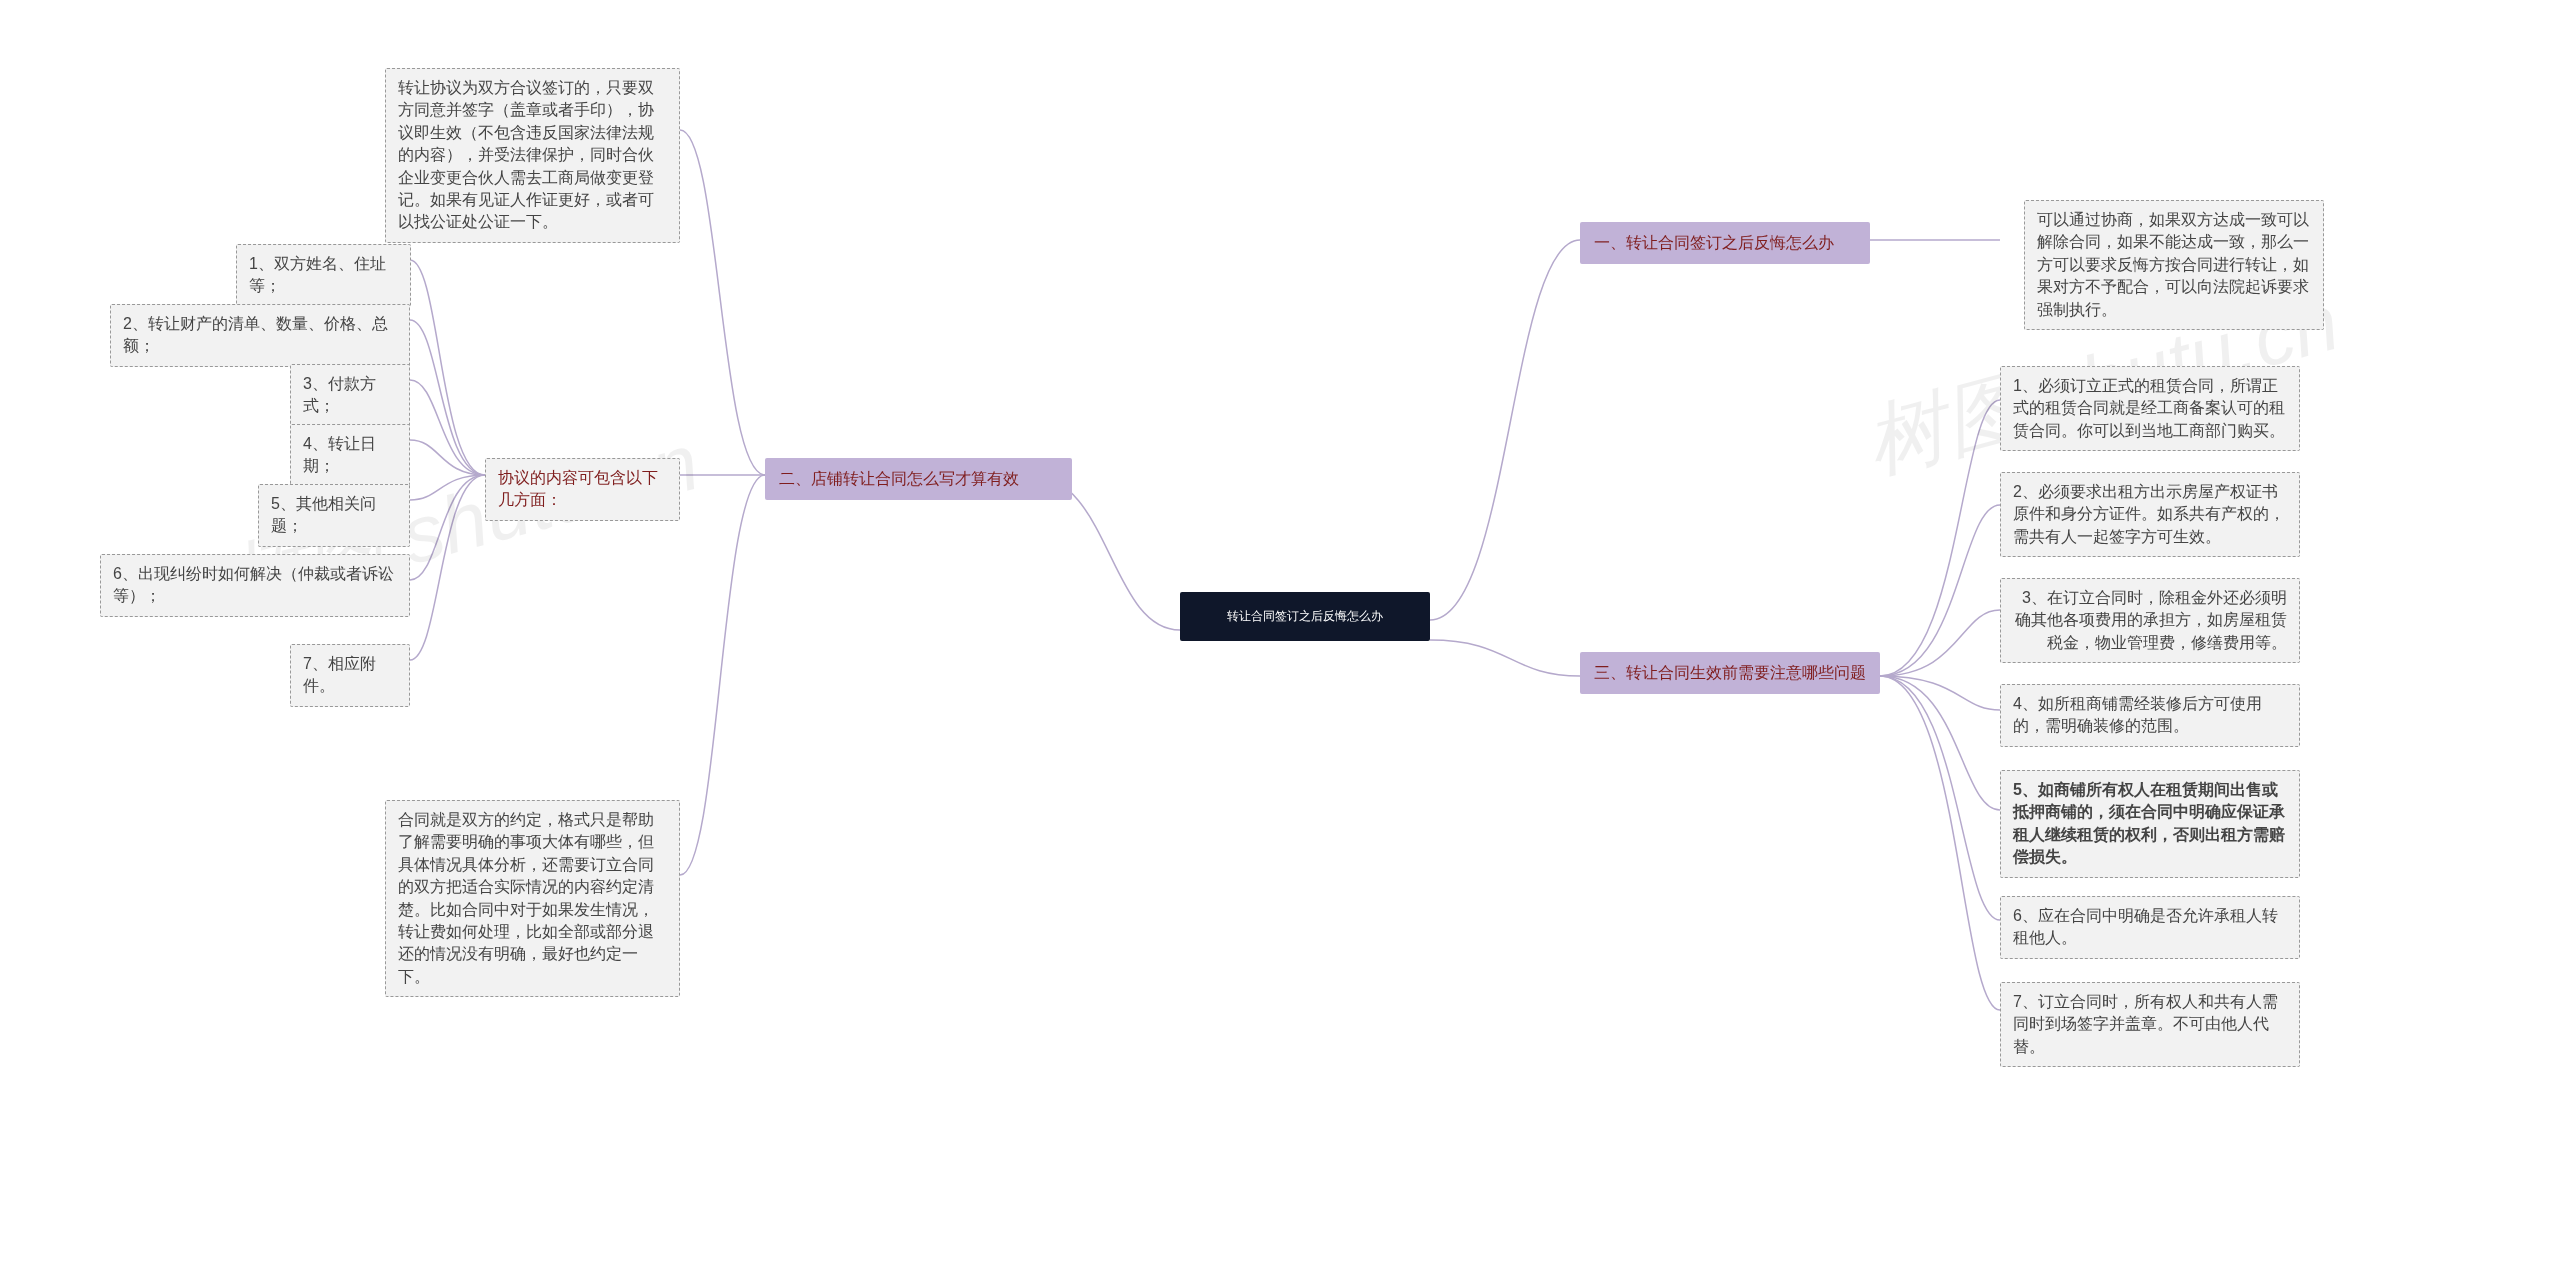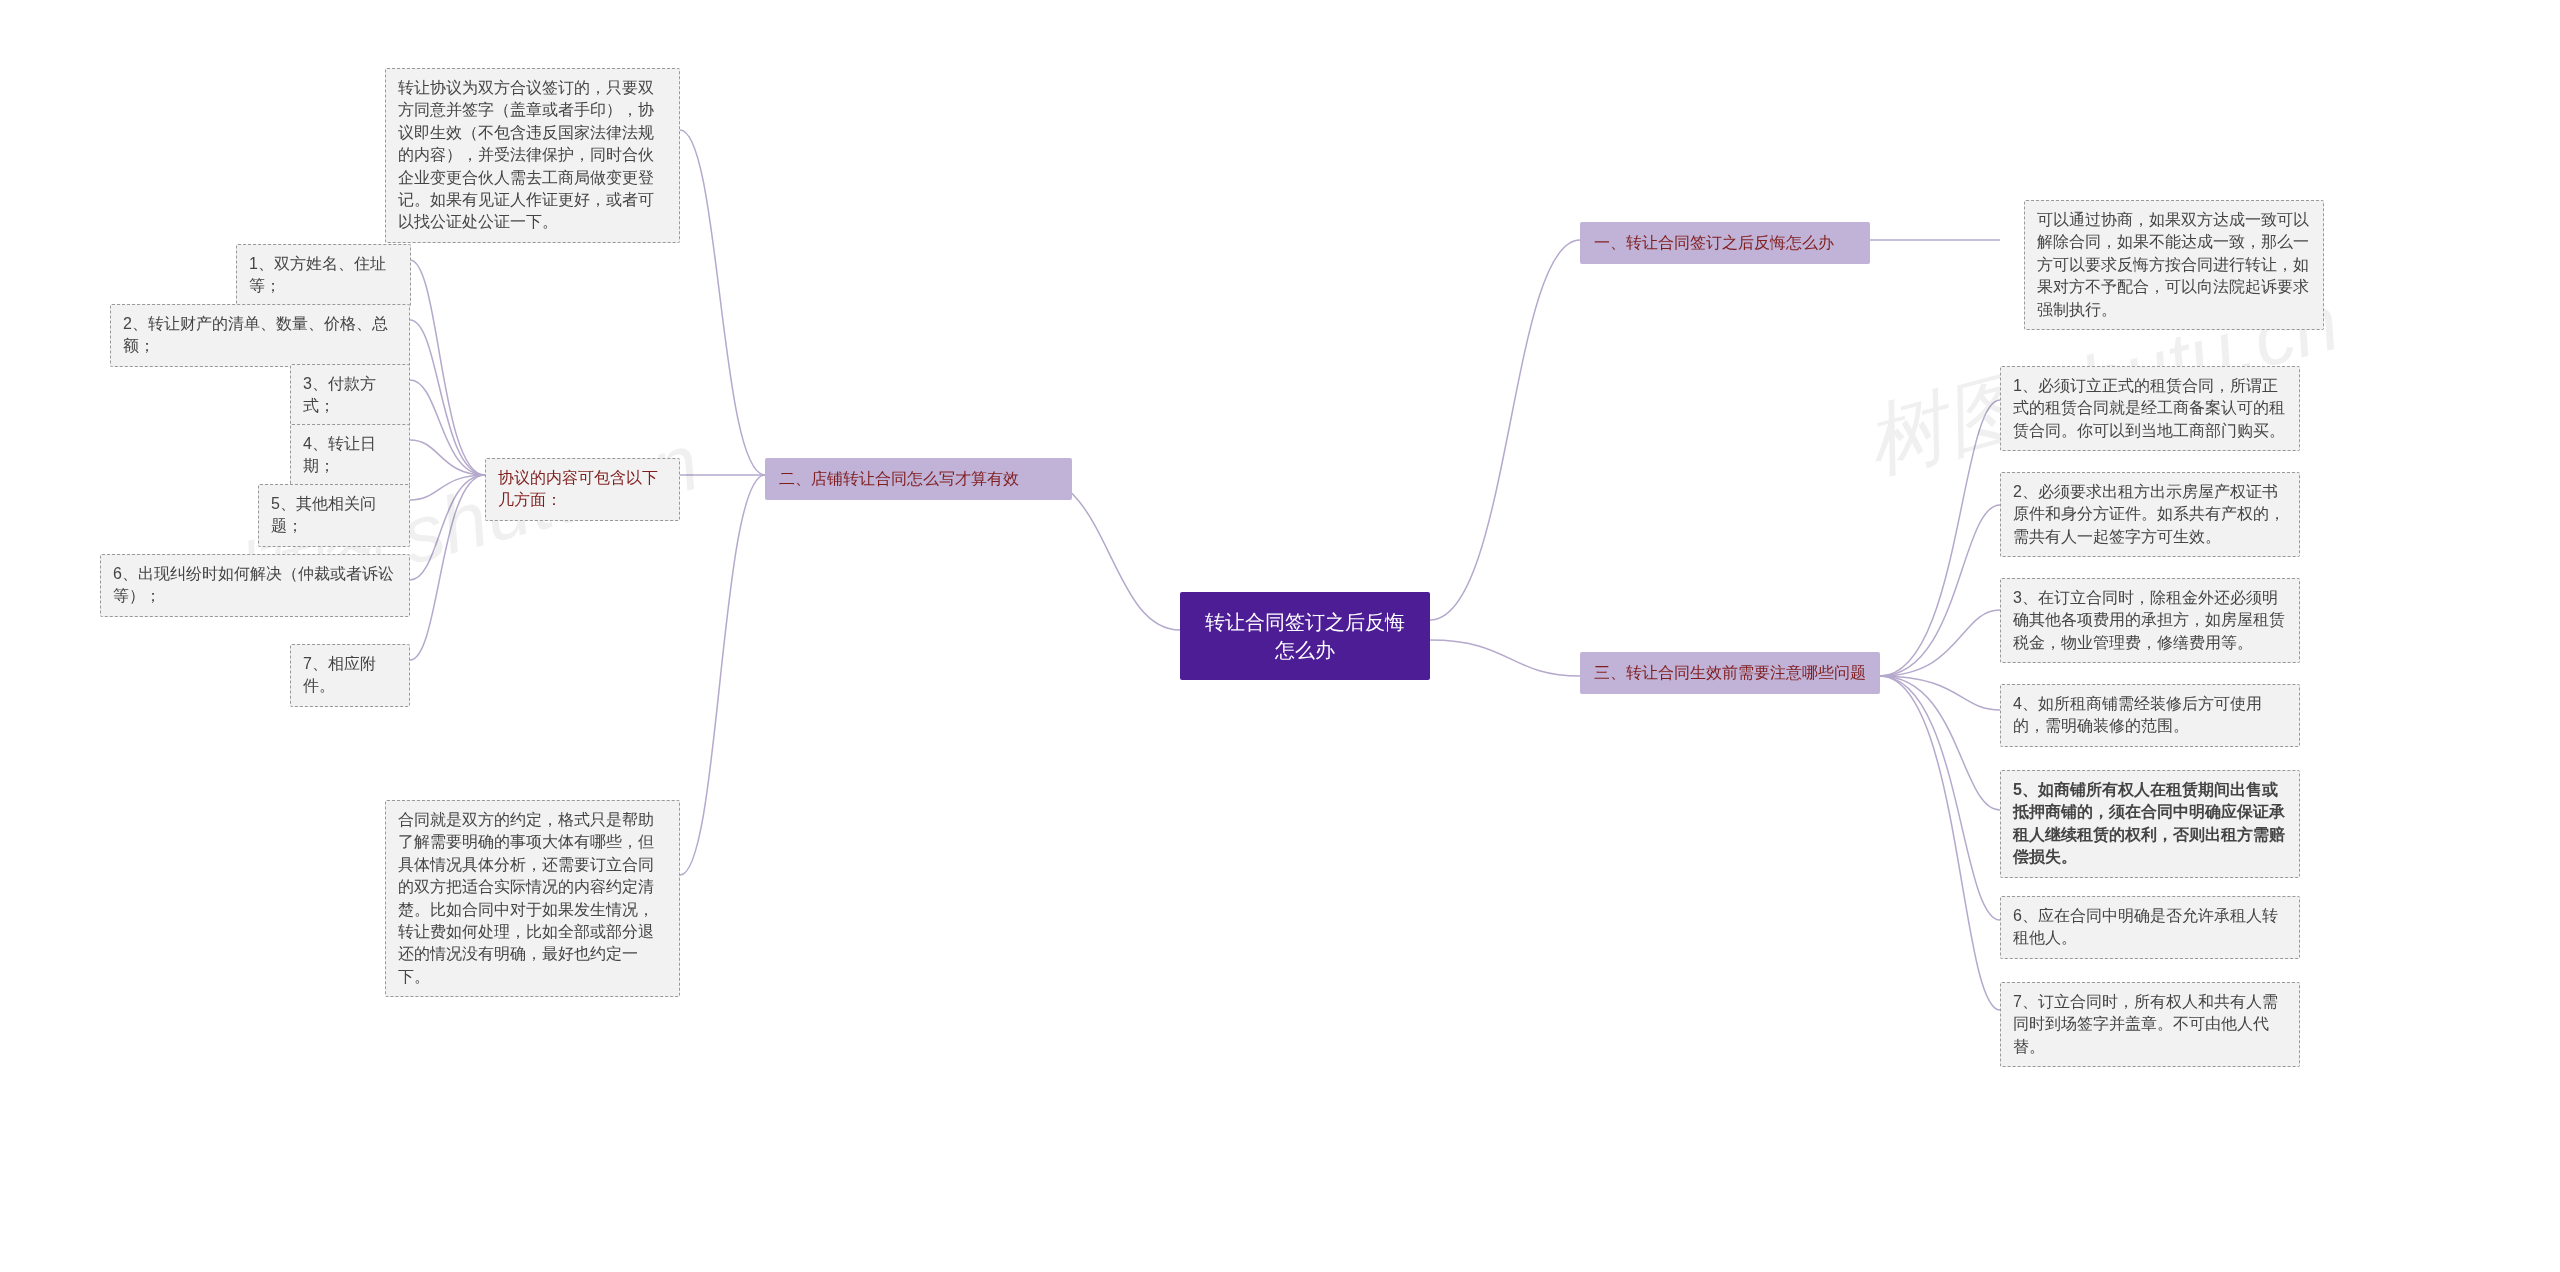--- a/index.html
+++ b/index.html
@@ -13,24 +13,24 @@
     overflow: hidden;
   }
   .node {
     position: absolute;
     font-size: 16px;
     line-height: 1.4;
     padding: 8px 12px;
     border-radius: 2px;
   }
   .root {
-    background: #4c1d95;
+    background: #0f172a;
     color: #ffffff;
     text-align: center;
-    font-size: 20px;
+    font-size: 12px;
     padding: 16px 20px;
   }
   .main {
     background: #c1b2d7;
     color: #7f1d1d;
     padding: 10px 14px;
   }
   .leaf {
     background: #f2f2f2;
     color: #444;
@@ -92,21 +92,21 @@
 <div class="watermark" style="left:1860px; top:330px;">树图 shutu.cn</div>
 
 <div class="node root" style="left:1180px; top:592px; width:250px;">转让合同签订之后反悔怎么办</div>
 
 <div class="node main" style="left:1580px; top:222px; width:290px;">一、转让合同签订之后反悔怎么办</div>
 <div class="node leaf" style="left:2000px; top:200px; width:300px;margin-left:24px;">可以通过协商，如果双方达成一致可以解除合同，如果不能达成一致，那么一方可以要求反悔方按合同进行转让，如果对方不予配合，可以向法院起诉要求强制执行。</div>
 
 <div class="node main" style="left:1580px; top:652px; width:300px;">三、转让合同生效前需要注意哪些问题</div>
 <div class="node leaf" style="left:2000px; top:366px; width:300px;">1、必须订立正式的租赁合同，所谓正式的租赁合同就是经工商备案认可的租赁合同。你可以到当地工商部门购买。</div>
 <div class="node leaf" style="left:2000px; top:472px; width:300px;">2、必须要求出租方出示房屋产权证书原件和身分方证件。如系共有产权的，需共有人一起签字方可生效。</div>
-<div class="node leaf" style="left:2000px; top:578px; width:300px;">3、在订立合同时，除租金外还必须明确其他各项费用的承担方，如房屋租赁税金，物业管理费，修缮费用等。</div>
+<div class="node leaf" style="left:2000px; top:578px; width:300px;text-align:right;">3、在订立合同时，除租金外还必须明确其他各项费用的承担方，如房屋租赁税金，物业管理费，修缮费用等。</div>
 <div class="node leaf" style="left:2000px; top:684px; width:300px;">4、如所租商铺需经装修后方可使用的，需明确装修的范围。</div>
 <div class="node leaf" style="left:2000px; top:770px; width:300px;font-weight:bold;">5、如商铺所有权人在租赁期间出售或抵押商铺的，须在合同中明确应保证承租人继续租赁的权利，否则出租方需赔偿损失。</div>
 <div class="node leaf" style="left:2000px; top:896px; width:300px;">6、应在合同中明确是否允许承租人转租他人。</div>
 <div class="node leaf" style="left:2000px; top:982px; width:300px;">7、订立合同时，所有权人和共有人需同时到场签字并盖章。不可由他人代替。</div>
 
 <div class="node main" style="left:765px; top:458px; width:307px;">二、店铺转让合同怎么写才算有效</div>
 <div class="node leaf" style="left:385px; top:68px; width:295px;">转让协议为双方合议签订的，只要双方同意并签字（盖章或者手印），协议即生效（不包含违反国家法律法规的内容），并受法律保护，同时合伙企业变更合伙人需去工商局做变更登记。如果有见证人作证更好，或者可以找公证处公证一下。</div>
 <div class="node sub" style="left:485px; top:458px; width:195px;">协议的内容可包含以下几方面：</div>
 <div class="node leaf" style="left:236px; top:244px; width:175px;">1、双方姓名、住址等；</div>
 <div class="node leaf" style="left:110px; top:304px; width:300px;">2、转让财产的清单、数量、价格、总额；</div>

